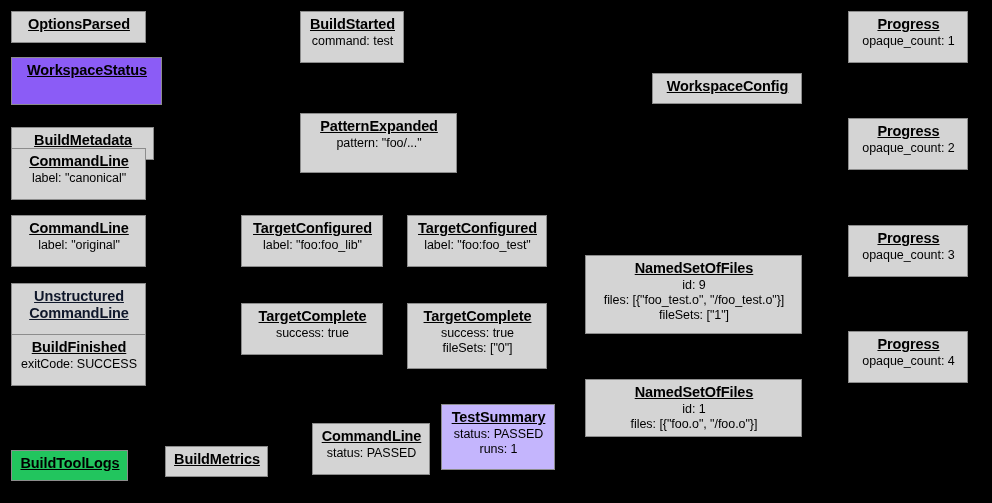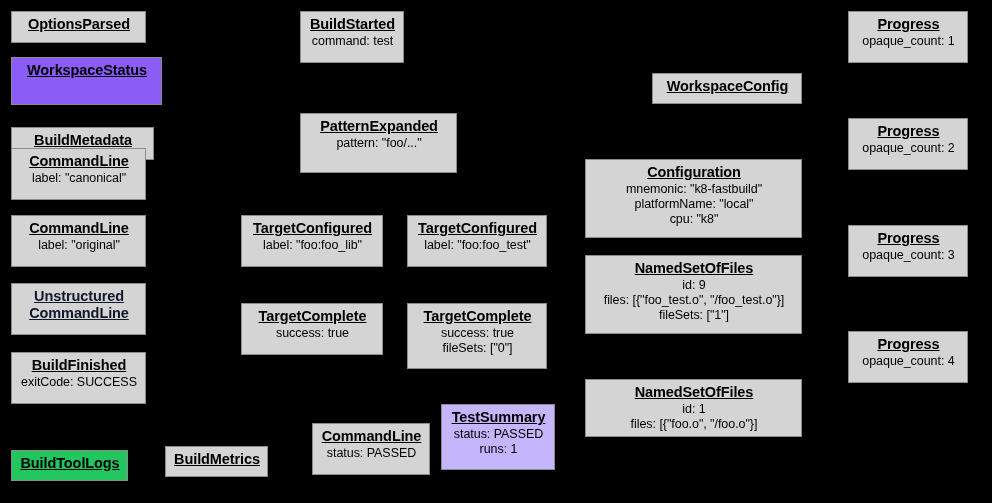--- a/index.html
+++ b/index.html
@@ -77,21 +77,21 @@
     <div class="node" style="left: 11px; top: 215px; width: 135px; height: 52px; background: rgb(212, 212, 212); border-color: rgb(140, 140, 140); color: rgb(0, 0, 0);">
       <span class="node-title">CommandLine</span>
       <span class="node-fields">
         <span class="node-field">label: "original"</span>
       </span>
     </div>
     <div class="node" style="left: 11px; top: 283px; width: 135px; height: 52px; background: rgb(212, 212, 212); border-color: rgb(140, 140, 140); color: #0f172a;">
       <span class="node-title wrap">Unstructured CommandLine</span>
       <span class="node-fields"></span>
     </div>
-    <div class="node" style="left: 11px; top: 352px; width: 135px; height: 52px; background: rgb(212, 212, 212); border-color: rgb(140, 140, 140); color: rgb(0, 0, 0);">
+    <div class="node" style="left: 11px; top: 334px; width: 135px; height: 52px; background: rgb(212, 212, 212); border-color: rgb(140, 140, 140); color: rgb(0, 0, 0);">
       <span class="node-title">BuildFinished</span>
       <span class="node-fields">
         <span class="node-field">exitCode: SUCCESS</span>
       </span>
     </div>
     <div class="node" style="left: 11px; top: 450px; width: 117px; height: 31px; background: #22c55e; border-color: rgb(140, 140, 140); color: rgb(0, 0, 0);">
       <span class="node-title">BuildToolLogs</span>
       <span class="node-fields"></span>
     </div>
     <div class="node" style="left: 165px; top: 446px; width: 103px; height: 31px; background: rgb(212, 212, 212); border-color: rgb(140, 140, 140); color: rgb(0, 0, 0);">
@@ -145,28 +145,20 @@
       <span class="node-title">TestSummary</span>
       <span class="node-fields">
         <span class="node-field">status: PASSED</span>
         <span class="node-field">runs: 1</span>
       </span>
     </div>
     <div class="node" style="left: 652px; top: 73px; width: 150px; height: 31px; background: rgb(212, 212, 212); border-color: rgb(140, 140, 140); color: rgb(0, 0, 0);">
       <span class="node-title">WorkspaceConfig</span>
       <span class="node-fields"></span>
     </div>
-    <div class="node" style="left: 585px; top: 159px; width: 217px; height: 79px; background: rgb(212, 212, 212); border-color: rgb(140, 140, 140); color: rgb(0, 0, 0);">
-      <span class="node-title">Configuration</span>
-      <span class="node-fields">
-        <span class="node-field">mnemonic: "k8-fastbuild"</span>
-        <span class="node-field">platformName: "local"</span>
-        <span class="node-field">cpu: "k8"</span>
-      </span>
-    </div>
     <div class="node" style="left: 585px; top: 255px; width: 217px; height: 79px; background: rgb(212, 212, 212); border-color: rgb(140, 140, 140); color: rgb(0, 0, 0);">
       <span class="node-title">NamedSetOfFiles</span>
       <span class="node-fields">
         <span class="node-field">id: 9</span>
         <span class="node-field">files: [{"foo_test.o", "/foo_test.o"}]</span>
         <span class="node-field">fileSets: ["1"]</span>
       </span>
     </div>
     <div class="node" style="left: 585px; top: 379px; width: 217px; height: 58px; background: rgb(212, 212, 212); border-color: rgb(140, 140, 140); color: rgb(0, 0, 0);">
       <span class="node-title">NamedSetOfFiles</span>

